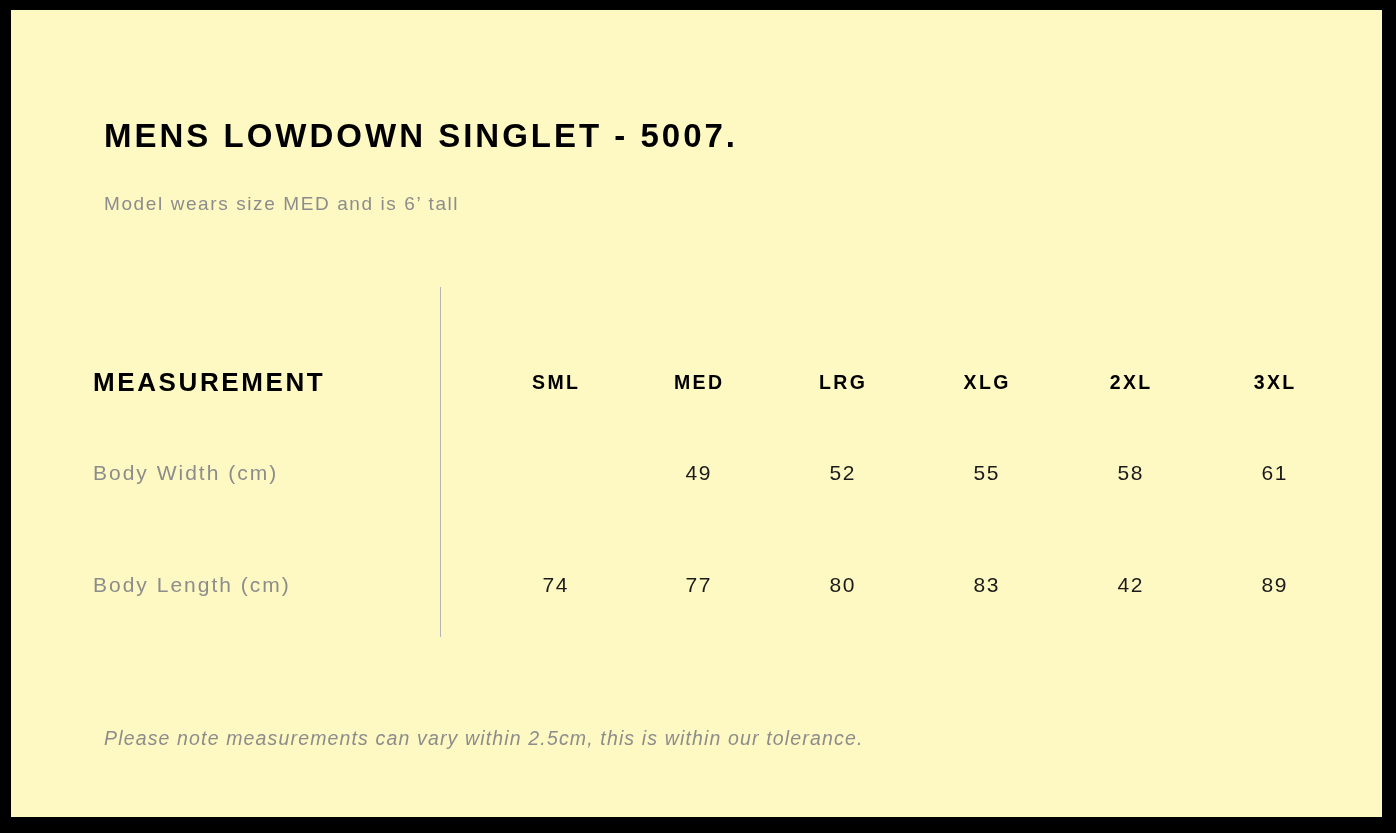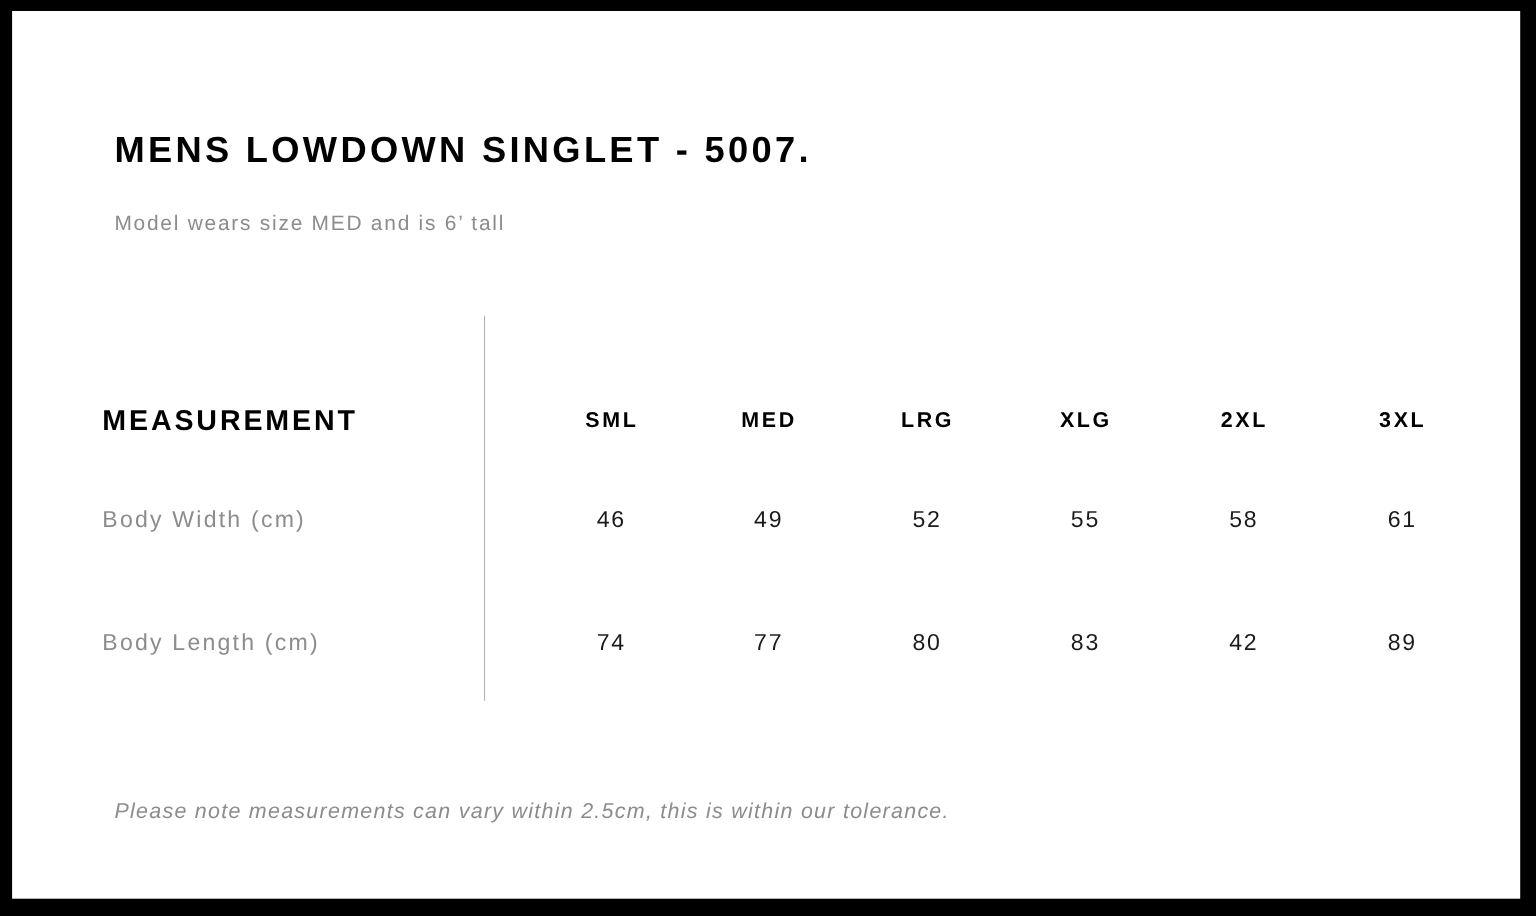--- a/index.html
+++ b/index.html
@@ -24,21 +24,21 @@
     box-sizing: border-box;
   }
 
   
   .sheet {
     position: absolute;
     left: 11px;
     top: 10px;
     width: 1371px;
     height: 807px;
-    background: #ffffff;
+    background: #fef9c3;
   }
 
   
   .page-title {
     position: absolute;
     left: 93px;
     top: 108px;
     font-size: 33px;
     font-weight: bold;
     color: #000000;
@@ -179,21 +179,20 @@
         <div class="cell col-0">SML</div>
         <div class="cell col-1">MED</div>
         <div class="cell col-2">LRG</div>
         <div class="cell col-3">XLG</div>
         <div class="cell col-4">2XL</div>
         <div class="cell col-5">3XL</div>
       </div>
 
       <div class="row row-data-0">
         <div class="row-label">Body Width (cm)</div>
-        <div class="cell col-0">46</div>
         <div class="cell col-1">49</div>
         <div class="cell col-2">52</div>
         <div class="cell col-3">55</div>
         <div class="cell col-4">58</div>
         <div class="cell col-5">61</div>
       </div>
 
       <div class="row row-data-1">
         <div class="row-label">Body Length (cm)</div>
         <div class="cell col-0">74</div>

